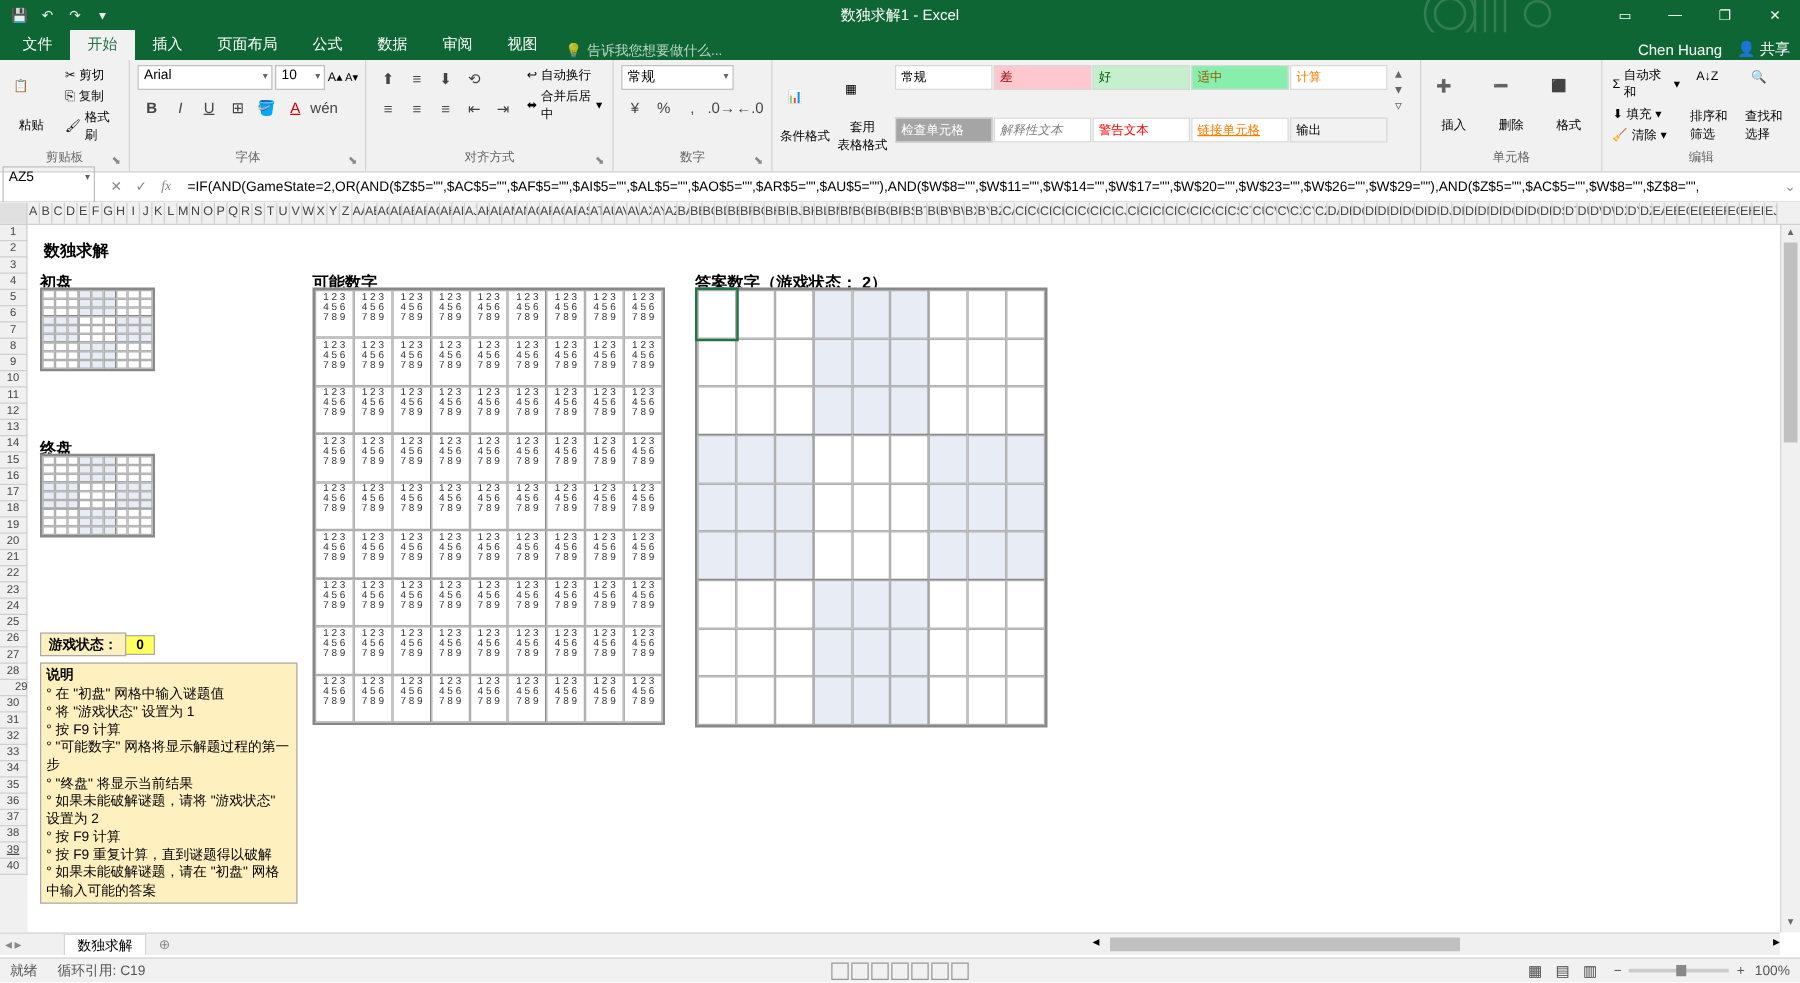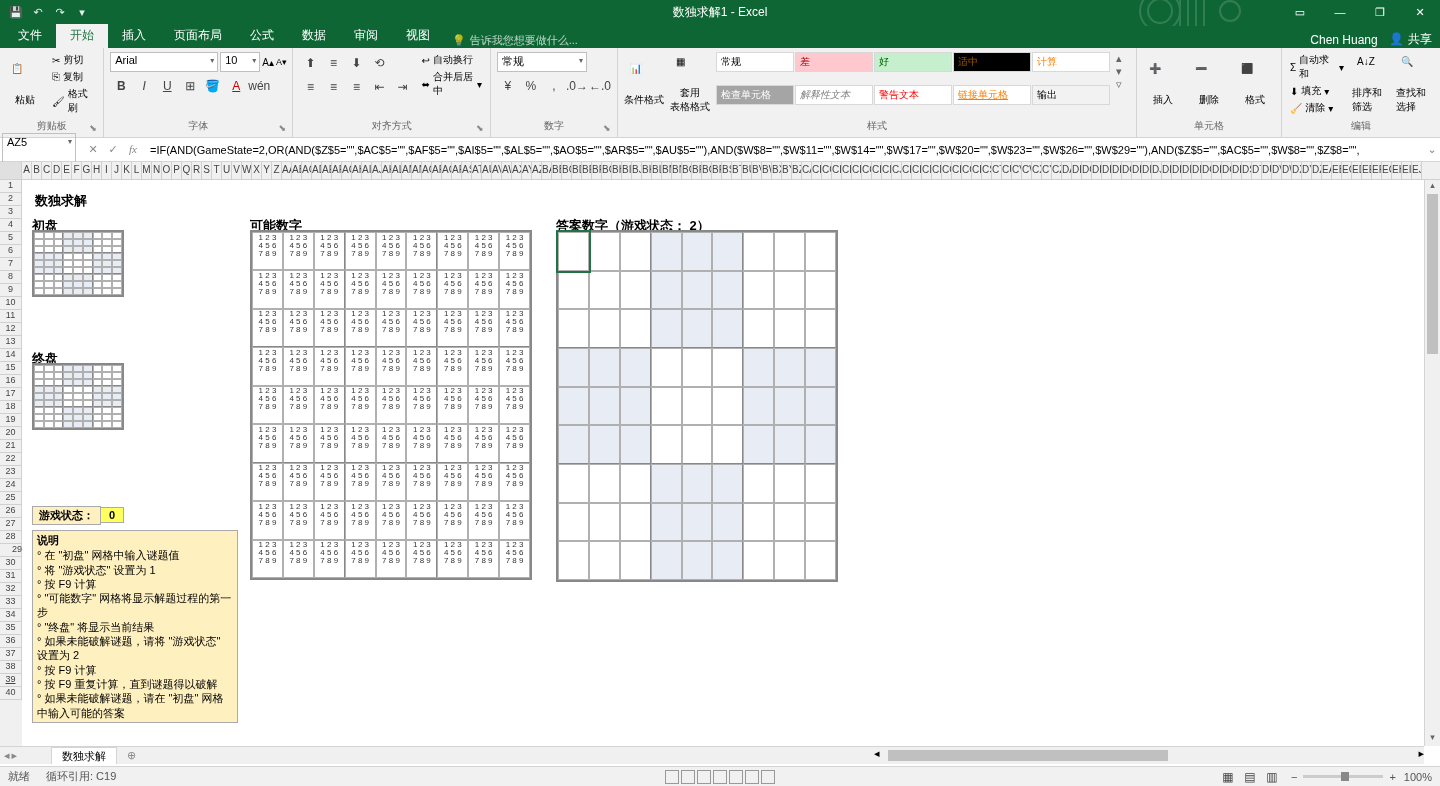--- a/index.html
+++ b/index.html
@@ -39,21 +39,21 @@
 .btn-row .b { width: 22px; height: 22px; display: flex; align-items: center; justify-content: center; cursor: pointer; font-size: 12px; color: #444; }
 .dlg-launcher { position: absolute; right: 2px; bottom: 2px; width: 12px; height: 12px; font-size: 9px; color: #888; cursor: pointer; }
 .combo { border: 1px solid #c0c0c0; background: #fff; height: 20px; width: 90px; font-size: 11px; padding: 1px 4px; position: relative; }
 
 
 .style-gal { display: grid; grid-template-columns: repeat(5, 78px); gap: 1px; }
 .style-gal .cell { height: 20px; border: 1px solid #d8d8d8; padding: 1px 4px; font-size: 10px; background: #fff; display: flex; align-items: center; cursor: pointer; overflow: hidden; }
 .cell.c-normal { background: #fff; }
 .cell.c-bad { color: #9c0006; background: #ffc7ce; }
 .cell.c-good { color: #006100; background: #c6efce; }
-.cell.c-neutral { color: #9c5700; background: #000000; }
+.cell.c-neutral { color: #9c5700; background: #86efac; }
 .cell.c-calc { color: #fa7d00; }
 .cell.c-check { background: #a5a5a5; color: #fff; }
 .cell.c-expl { font-style: italic; color: #7f7f7f; }
 .cell.c-warn { color: #ff0000; }
 .cell.c-link { color: #fa7d00; text-decoration: underline; }
 .cell.c-output { background: #f2f2f2; }
 
 
 .fbar { height: 24px; display: flex; border-bottom: 1px solid #d4d4d4; align-items: center; }
 .namebox { width: 74px; height: 34px; border: 1px solid #c0c0c0; margin: 2px; font-size: 11px; padding: 2px 4px; position: relative; }
@@ -284,21 +284,20 @@
         <div class="cell c-warn">警告文本</div>
         <div class="cell c-link">链接单元格</div>
         <div class="cell c-output">输出</div>
       </div>
       <div style="width:14px;display:flex;flex-direction:column;gap:4;color:#666">
         <div>▴</div>
         <div>▾</div>
         <div>▿</div>
       </div>
     </div>
-    <div class="group-label">样式</div>
   </div>
 
   <div class="group">
     <div class="group-body">
       <div class="btn-lg">
           <div class="ic">➕</div>
           <span>插入</span>
         </div>
       <div class="btn-lg">
           <div class="ic">➖</div>

